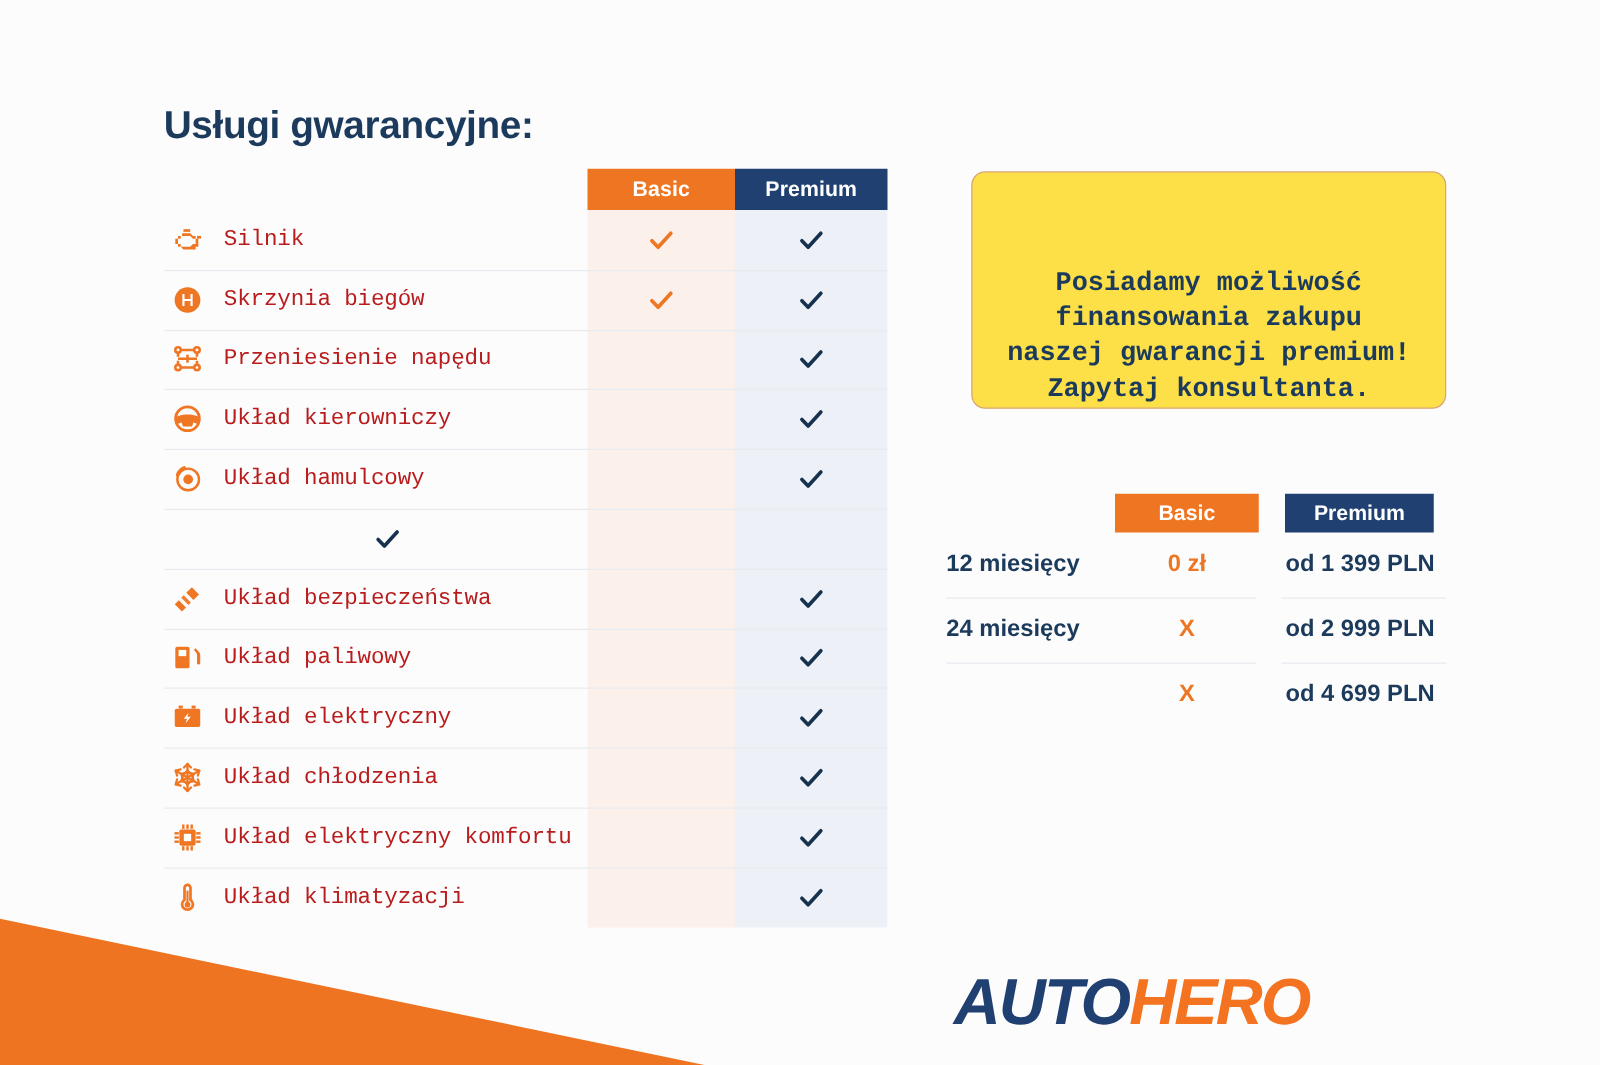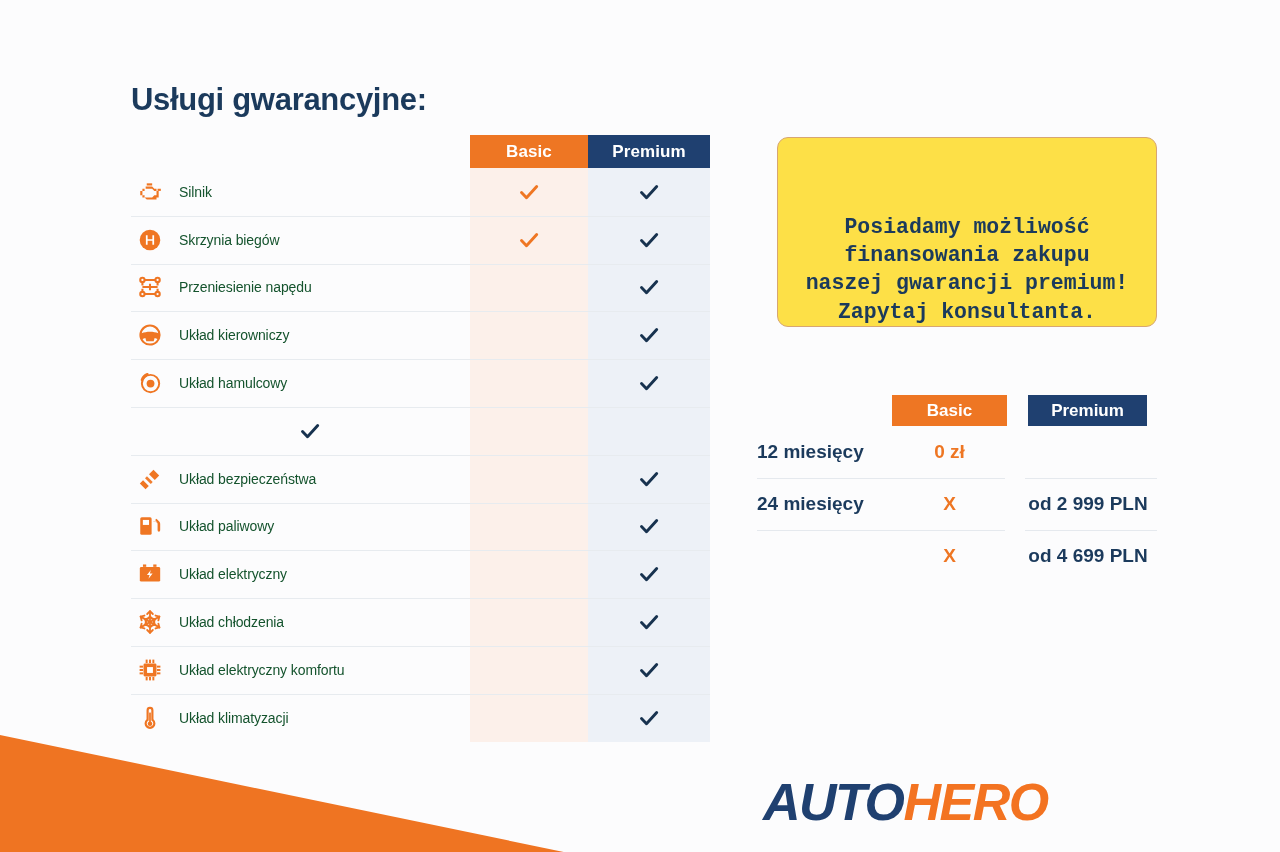--- a/index.html
+++ b/index.html
@@ -64,21 +64,21 @@
     width: 339px; display: flex; align-items: center; gap: 14px;
     padding-left: 4px;
   }
   .w-icon {
     width: 30px; height: 30px; flex: 0 0 30px;
     display: flex; align-items: center; justify-content: center;
     color: #ef7623;
   }
   .w-icon svg { display: block; }
   .w-label {
-    font-size: 14px; color: #14532d; letter-spacing: -0.1px; white-space: nowrap;
+    font-size: 18px; color: #b91c1c; letter-spacing: -0.1px; white-space: nowrap; font-family: Liberation Mono, monospace;
   }
   .w-cell {
     display: flex; align-items: center; justify-content: center; height: 100%;
   }
   .w-cell.basic   { width: 118px; }
   .w-cell.premium { width: 122px; }
   .check { display: block; }
   .check.orange { color: #ef7623; }
   .check.navy   { color: #17324f; }
 
@@ -431,20 +431,21 @@
 
   <div class="price-table">
     <div class="p-head">
       <div class="p-badge basic">Basic</div>
       <div class="p-badge premium">Premium</div>
     </div>
     <div id="pricing-rows">
         <div class="p-row">
           <div class="p-term">12 miesięcy</div>
           <div class="p-basic">0 zł</div>
+          <div class="p-premium">od 1 399 PLN</div>
         </div>
         <div class="p-row">
           <div class="sep-l"></div>
           <div class="sep-r"></div>
           <div class="p-term">24 miesięcy</div>
           <div class="p-basic">X</div>
           <div class="p-premium">od 2 999 PLN</div>
         </div>
         <div class="p-row">
           <div class="sep-l"></div>

